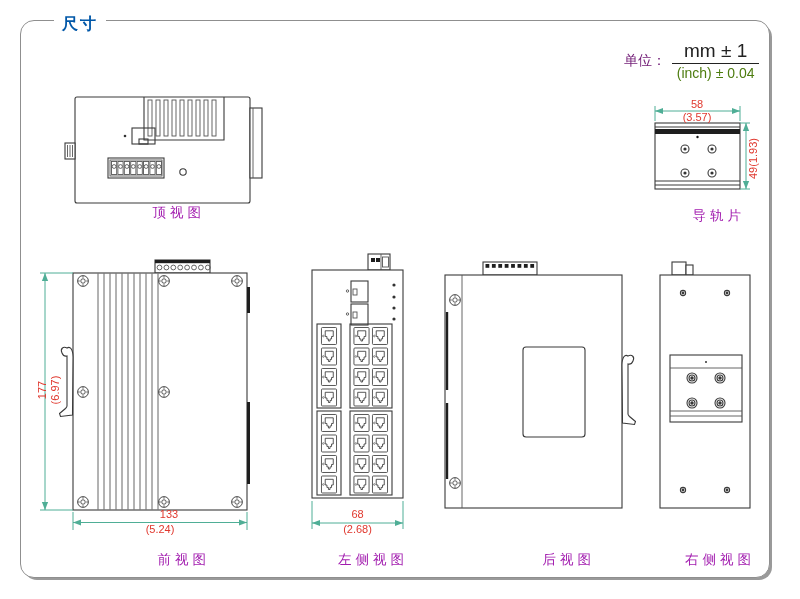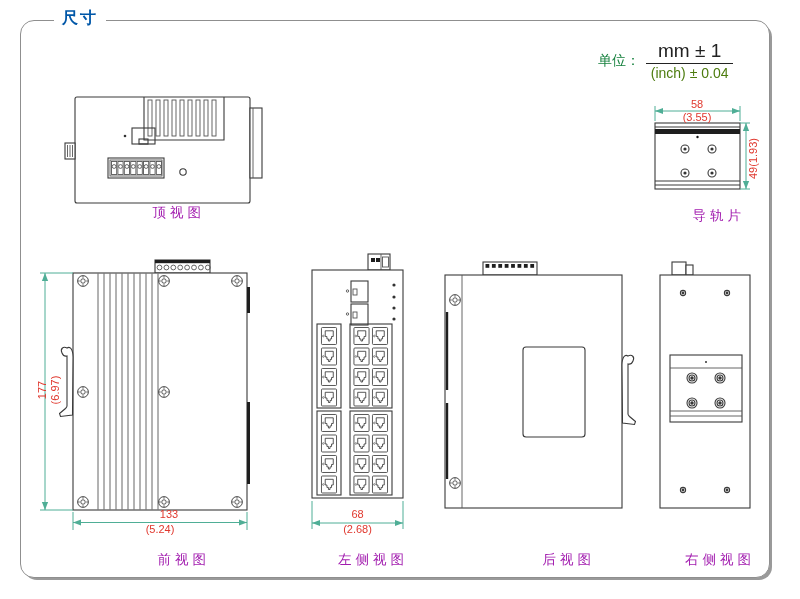--- a/index.html
+++ b/index.html
@@ -2,25 +2,25 @@
 <html><head>
 <meta charset="utf-8">
 <style>
   html,body{margin:0;padding:0;background:#fff;}
   #stage{position:relative;width:800px;height:599px;background:#fff;overflow:hidden;
          font-family:"Liberation Sans",sans-serif;color:#3a3a3a;}
   
   .frame{position:absolute;left:20px;top:20px;width:748px;height:556px;
          border:1.5px solid #8f8f8f;border-radius:14px;background:#fff;
          box-shadow:3px 3px 0 -1px #9a9a9a;}
-  .page-title{position:absolute;left:54px;top:8px;background:#fff;padding:0 8px;
+  .page-title{position:absolute;left:54px;top:14px;background:#fff;padding:0 8px;
          font-size:16px;font-weight:bold;color:#0057a8;letter-spacing:2px;z-index:5;}
   
   .unit{position:absolute;left:598px;top:40px;display:flex;align-items:center;gap:6px;z-index:5;}
-  .unit .lbl{font-size:14px;color:#15803d;}
+  .unit .lbl{font-size:14px;color:#701a75;margin-left:26px;}
   .frac{text-align:center;}
   .frac .num{font-size:19px;color:#222;border-bottom:1.5px solid #222;padding:0 12px 1px 12px;}
   .frac .den{font-size:14px;color:#4d7c0f;padding-top:1px;}
   
   svg.v{position:absolute;overflow:visible;}
   .ln{stroke:#3a3a3a;stroke-width:1.1;fill:none;}
   .lnthin{stroke:#555;stroke-width:0.9;fill:none;}
   .wh{fill:#fff;stroke:#3a3a3a;stroke-width:1.1;}
   .dk{fill:#1e1e1e;stroke:none;}
   .dim{stroke:#4fae96;stroke-width:1;fill:none;}
@@ -132,21 +132,21 @@
         <circle cx="67" cy="77" r="1.6" fill="#333"></circle>
     </g>
     <path class="ln" d="M10,85 h85 M10,89 h85"></path>
 
     <path class="dim" d="M10,10 V25 M95,10 V25"></path>
     <line class="dim" x1="10" y1="15" x2="95" y2="15" marker-start="url(#dar)" marker-end="url(#dar)"></line>
     <path class="dim" d="M95,27 h10 M95,93 h10"></path>
     <line class="dim" x1="101" y1="27" x2="101" y2="93" marker-start="url(#dar)" marker-end="url(#dar)"></line>
   </svg>
   <div class="dimtxt" style="left:650px;top:99px;width:94px">58</div>
-  <div class="dimtxt" style="left:650px;top:112px;width:94px">(3.55)</div>
+  <div class="dimtxt" style="left:650px;top:112px;width:94px">(3.57)</div>
   <div class="dimtxt dimrot" style="left:718px;top:153px;width:70px">49(1.93)</div>
   <div class="viewlbl" style="left:655px;top:207px;width:90px">导轨片</div>
 
   <svg class="v" style="left:30px;top:250px" width="245" height="292" viewBox="0 0 245 292">
 
     <g>
       <rect class="wh" x="125" y="10" width="55" height="13"></rect>
       <rect class="dk" x="125" y="10" width="55" height="3.2"></rect>
       <g class="lnthin">
         <circle cx="129.5" cy="17.5" r="2.4"></circle>

